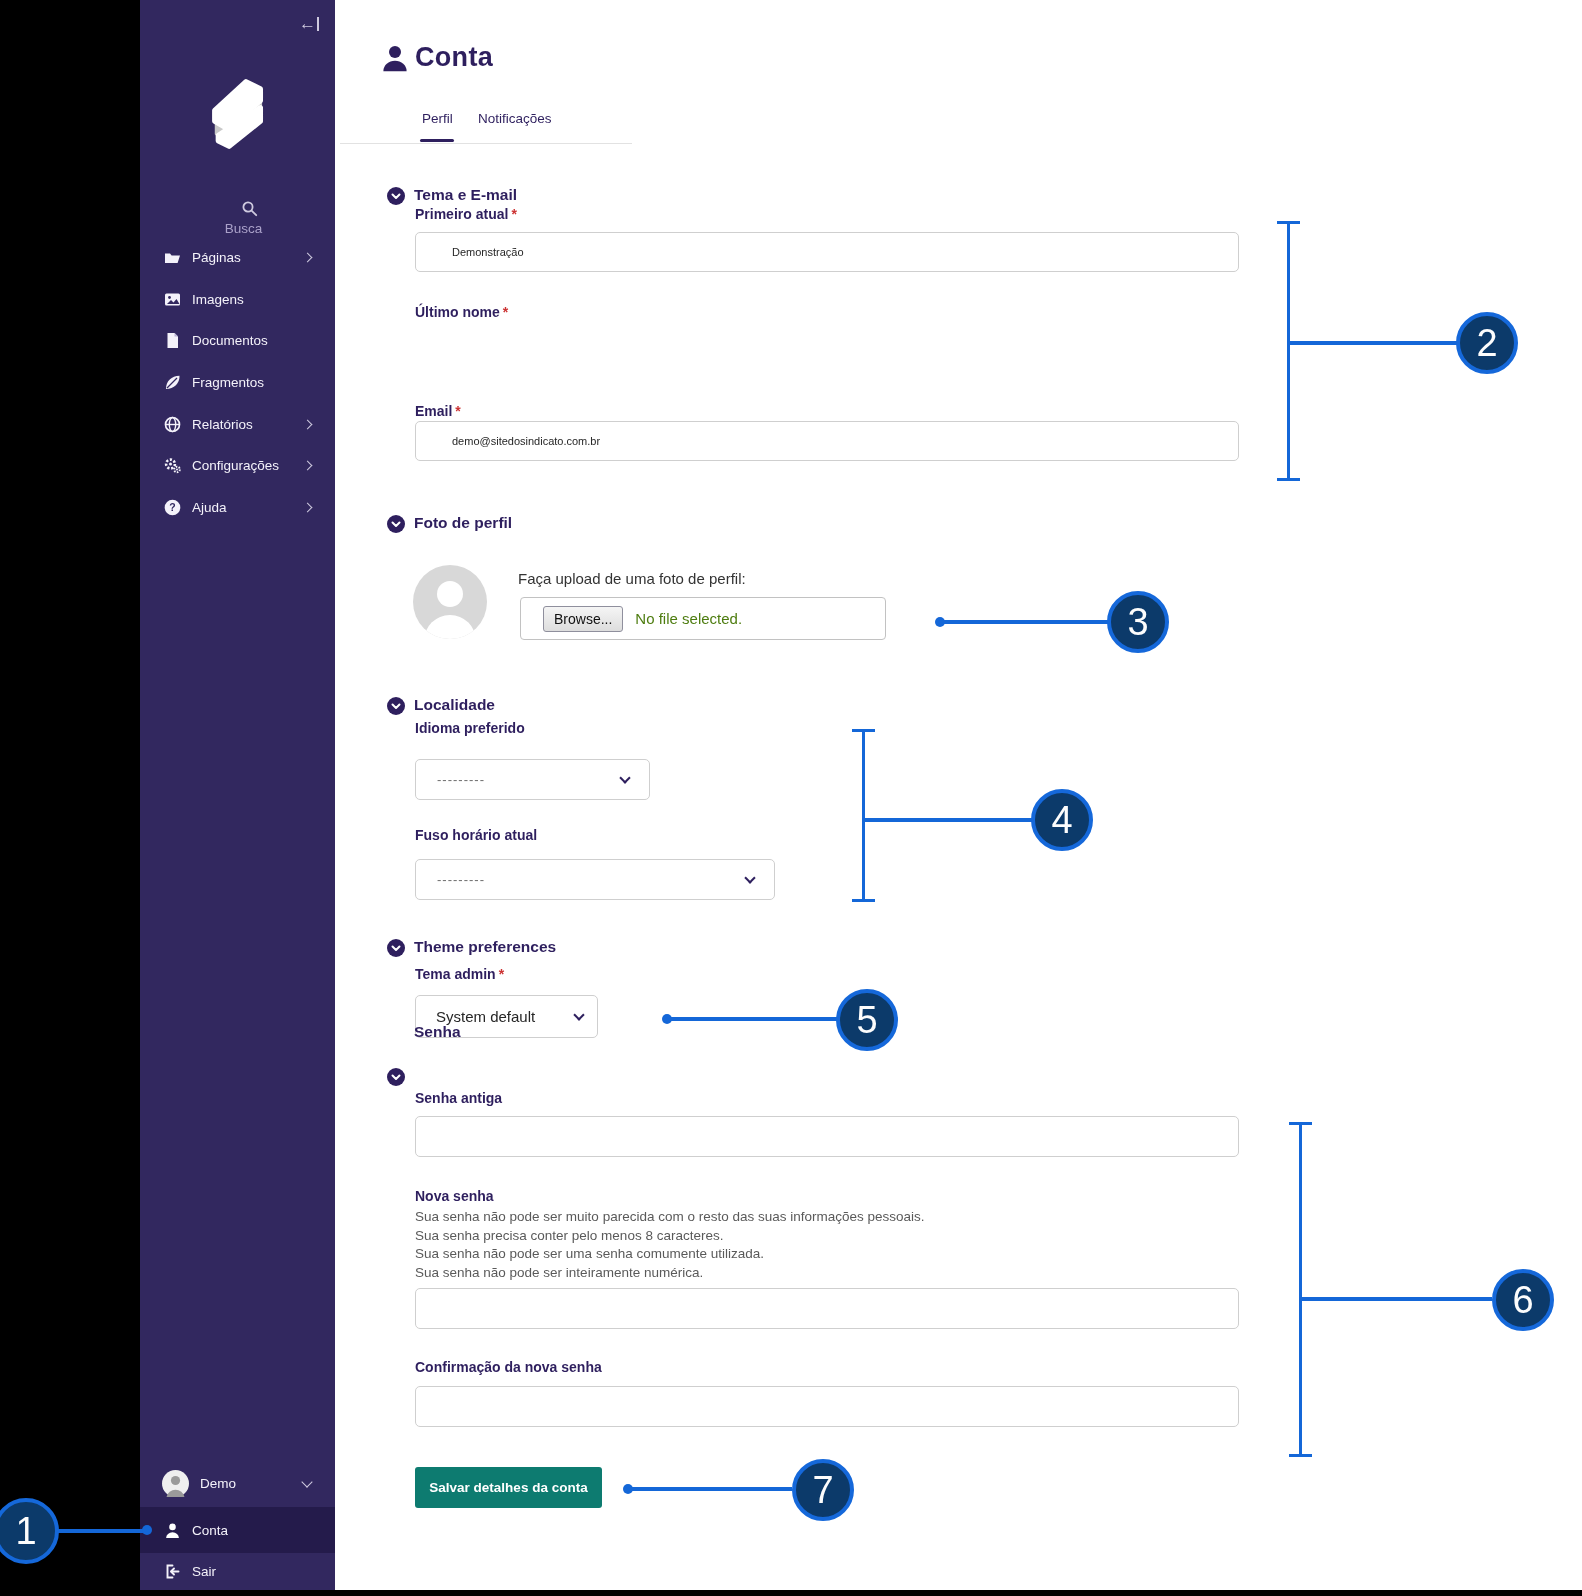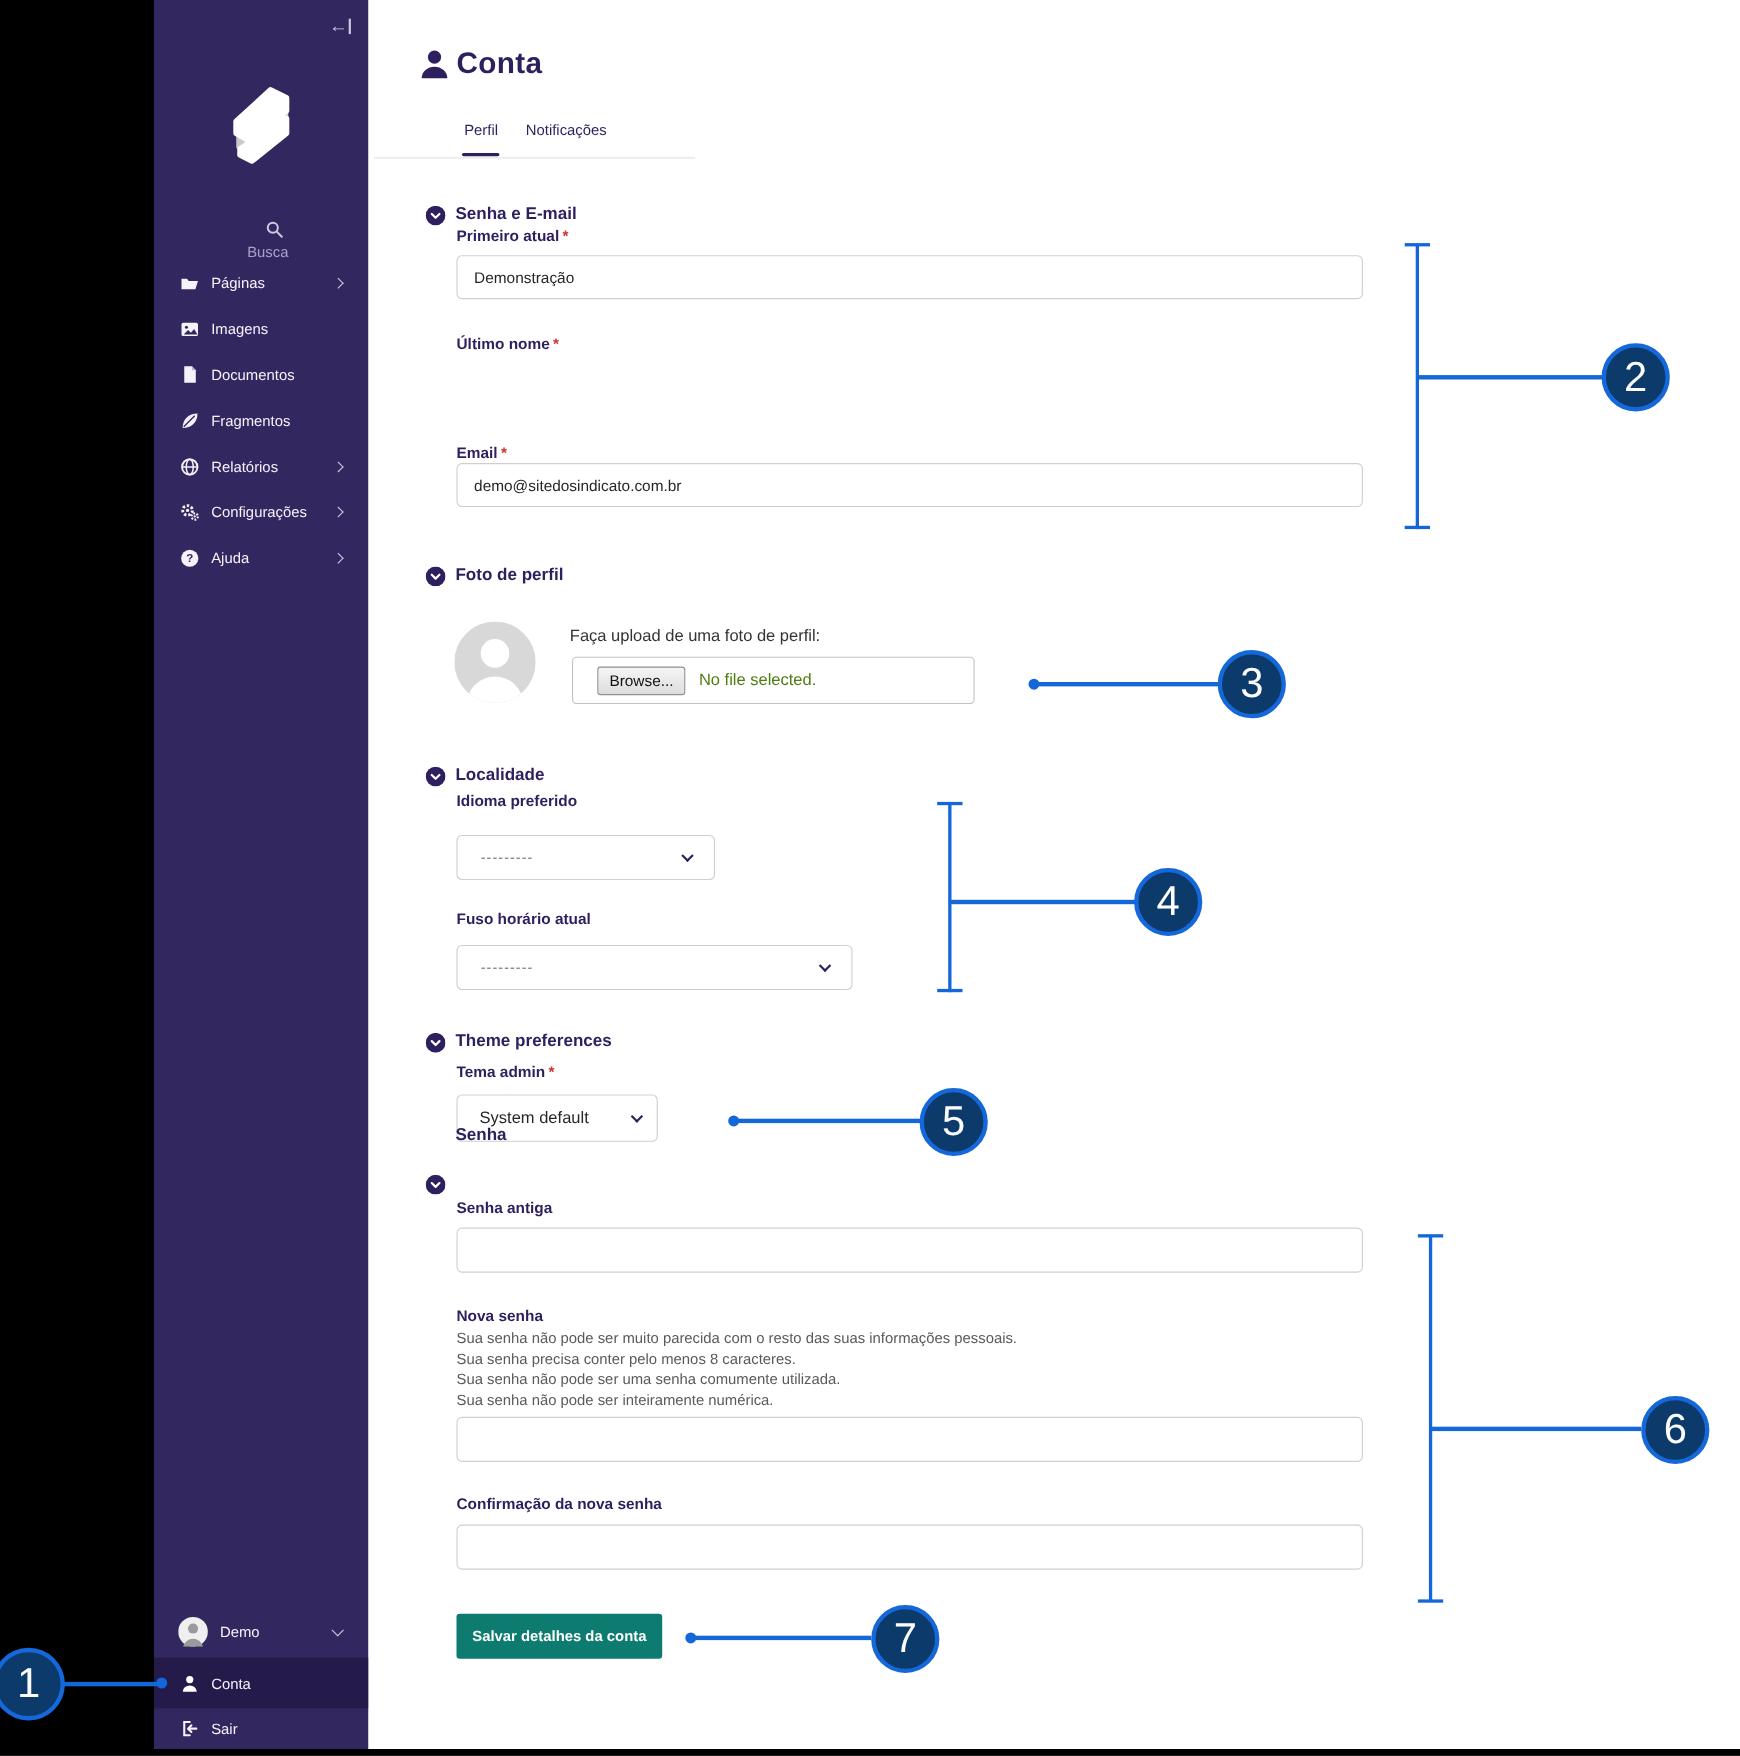--- a/index.html
+++ b/index.html
@@ -33,21 +33,21 @@
   .abs{position:absolute;}
   .page-title{left:80px;top:42px;font-size:27px;font-weight:800;color:#2e1f5e;letter-spacing:.3px;}
   .tab{top:111px;font-size:13.5px;color:#2e1f5e;cursor:pointer;}
   .tab-underline{left:85px;top:139px;width:34px;height:3px;background:#2e1f5e;border-radius:2px;}
   .tab-divider{left:5px;top:143px;width:292px;height:1px;background:#e2e2e2;}
   .sec-icon{width:18px;height:18px;}
   .sec-title{font-size:15.5px;font-weight:800;color:#2e1f5e;}
   .flabel{font-size:14px;font-weight:700;color:#2e1f5e;}
   .req{color:#cc3333;margin-left:3px;font-weight:700;}
   .tinput{left:80px;width:824px;height:40px;border:1px solid #cfcfcf;border-radius:5px;
-    padding:0 15px;font-size:14px;color:#262626;background:#fff;}
+    padding:0 36px;font-size:11px;color:#262626;background:#fff;}
   .selectbox{height:41px;border:1px solid #cfcfcf;border-radius:5px;background:#fff;display:flex;
     align-items:center;cursor:pointer;}
   .selectbox .sval{margin-left:21px;font-size:13px;color:#6e6e6e;letter-spacing:1px;flex:1;}
   .selectbox .chev-sel{width:8px;height:8px;border-right:2px solid #2e1f5e;border-bottom:2px solid #2e1f5e;
     transform:rotate(45deg);margin-right:20px;margin-top:-4px;}
   .help{font-size:13.5px;color:#5a5a5a;line-height:18.5px;}
   .filebox{left:185px;top:597px;width:366px;height:43px;border:1px solid #c2c2c2;border-radius:4px;
     display:flex;align-items:center;background:#fff;}
   .browse-btn{margin-left:22px;padding:4px 10px;font-size:14px;color:#111;
     background:linear-gradient(#f5f5f5,#dddddd);border:1px solid #8f8f9d;border-radius:3px;cursor:pointer;}
@@ -219,21 +219,21 @@
       <span class="abs tab" style="left:143px">Notificações</span>
       <div class="abs tab-underline"></div>
       <div class="abs tab-divider"></div>
 
       <span class="abs sec-icon" style="left:52px;top:187px">
         <svg width="18" height="18" viewBox="0 0 18 18">
             <circle cx="9" cy="9" r="9" fill="#2e1f5e"></circle>
             <path d="M5.5 7.5 L9 11 L12.5 7.5" fill="none" stroke="#fff" stroke-width="2" stroke-linecap="round" stroke-linejoin="round"></path>
           </svg>
       </span>
-      <div class="abs sec-title" style="left:79px;top:186px">Senha e E-mail</div>
+      <div class="abs sec-title" style="left:79px;top:186px">Tema e E-mail</div>
 
       <div class="abs flabel" style="left:80px;top:206px"><span>Primeiro atual</span><span class="req">*</span></div>
       <input class="abs tinput" style="top: 232px;" value="Demonstração">
 
       <div class="abs flabel" style="left:80px;top:304px"><span>Último nome</span><span class="req">*</span></div>
 
       <div class="abs flabel" style="left:80px;top:403px"><span>Email</span><span class="req">*</span></div>
       <input class="abs tinput" style="top: 421px;" value="demo@sitedosindicato.com.br">
 
       <span class="abs sec-icon" style="left:52px;top:515px">

